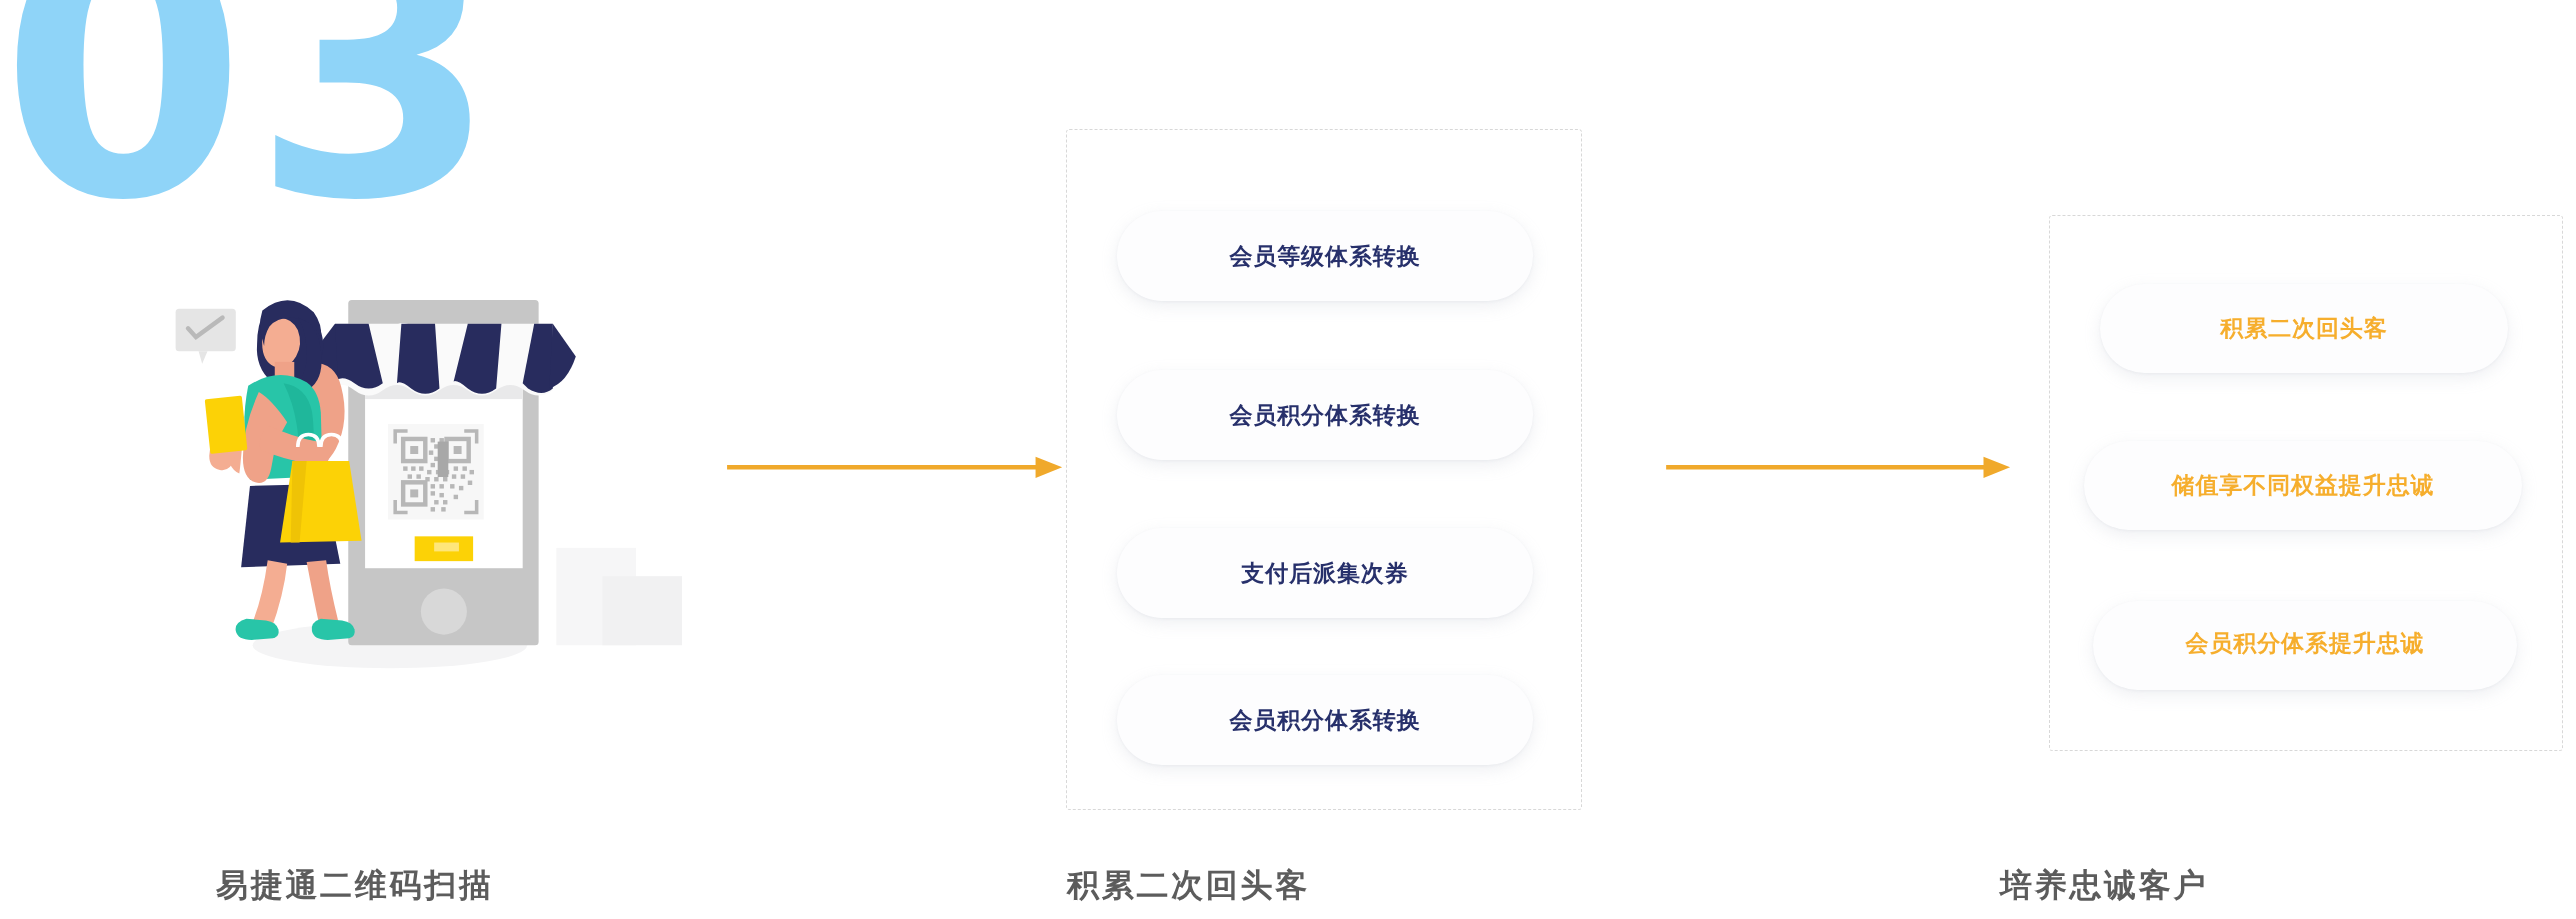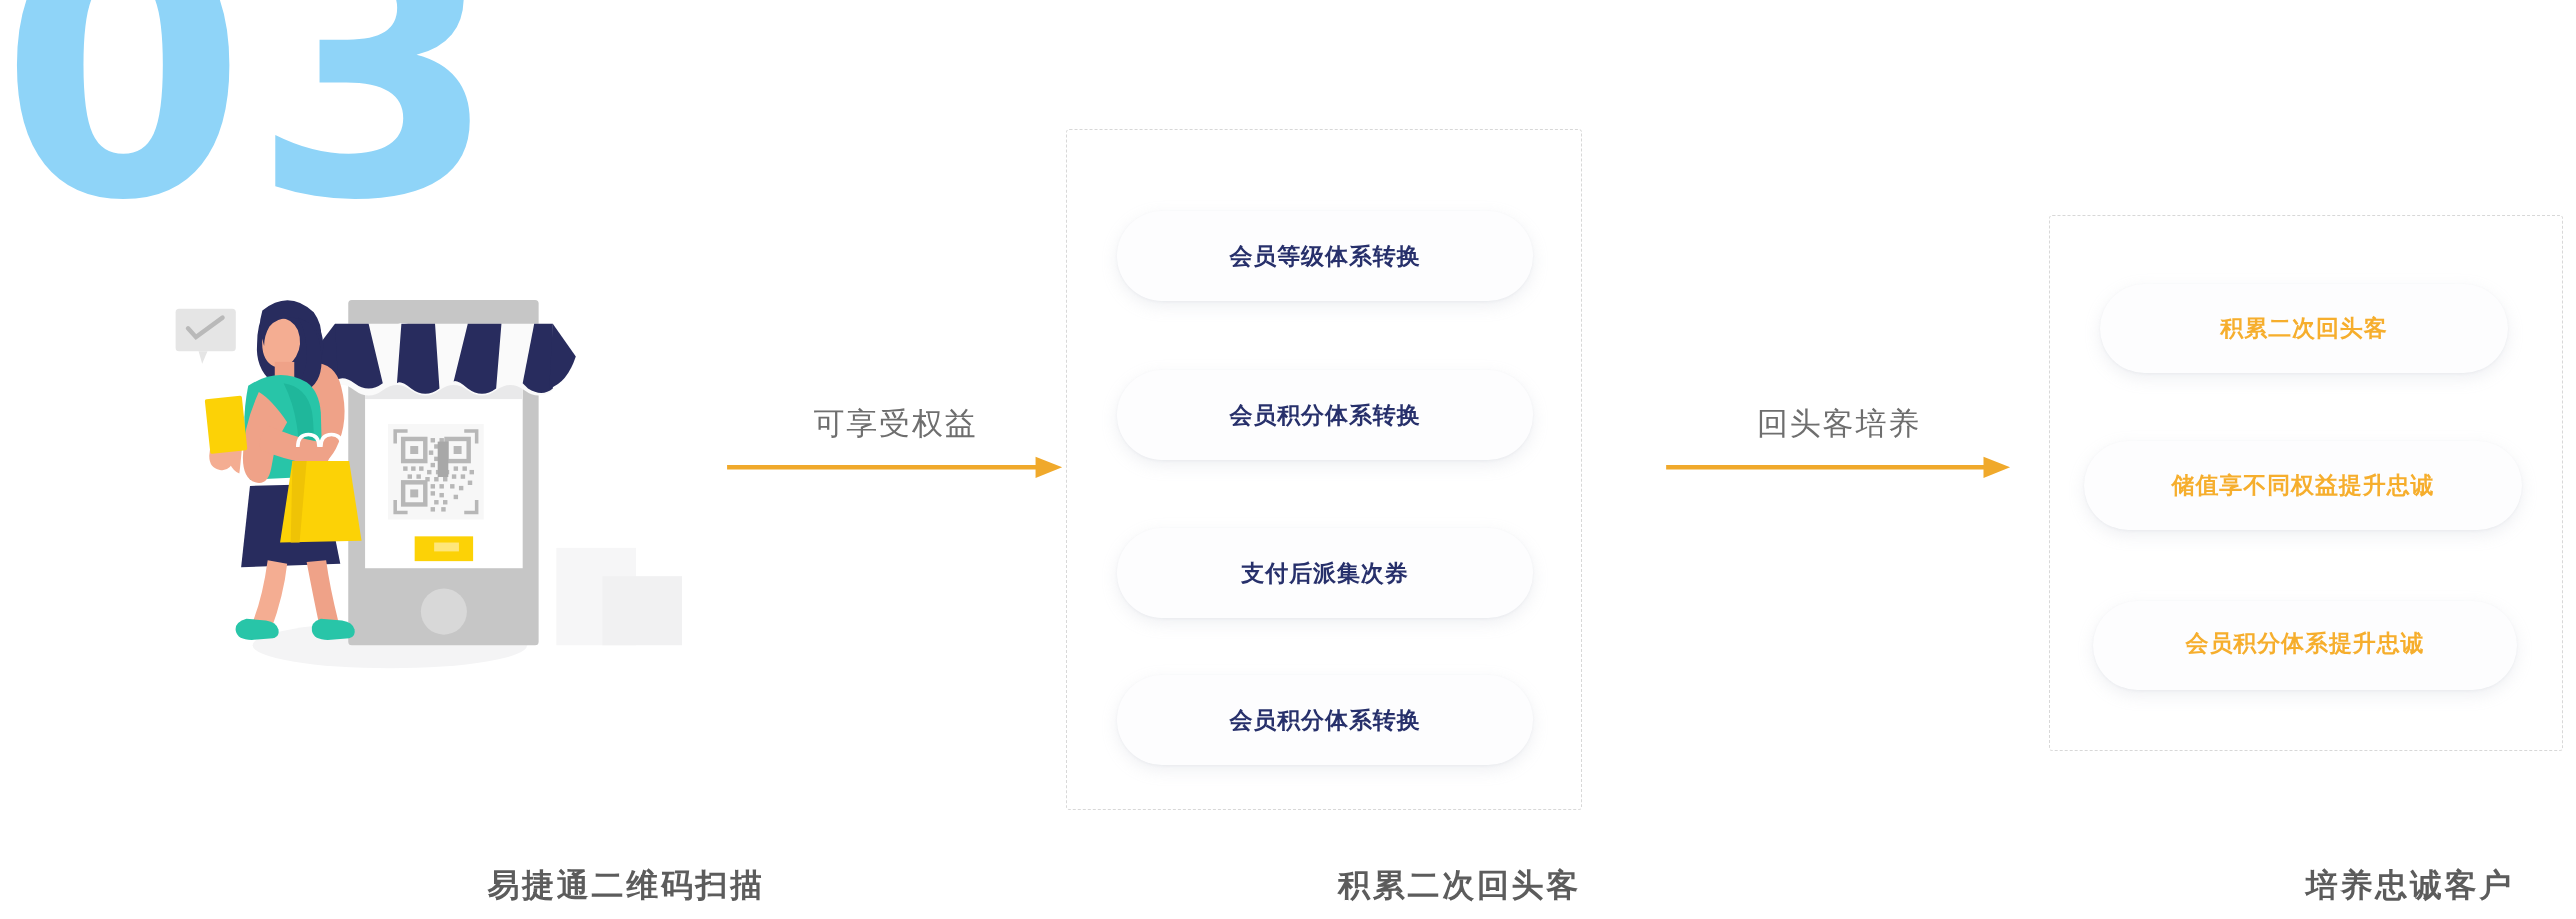--- a/index.html
+++ b/index.html
@@ -91,21 +91,21 @@
     letter-spacing: 0.9px;
     white-space: nowrap;
     line-height: 1;
   }
   .pill.navy .pill-label { color: #27306b; }
   .pill.amber .pill-label { color: #F6AE2D; }
 
   
   .caption {
     position: absolute;
-    text-align: right;
+    text-align: left;
     font-size: 32px;
     font-weight: 700;
     color: #5c5c5c;
     letter-spacing: 2.7px;
     white-space: nowrap;
   }
 </style>
 </head>
 <body>
 
@@ -255,21 +255,20 @@
 
       <g>
         <path d="M180 200 l64 0 l14 90 l-92 2 z" fill="#FCD206"></path>
         <path d="M180 200 l16 0 l-8 92 l-10 0 z" fill="#EFC306"></path>
       </g>
     </g>
   </svg>
 </div>
 
 <div class="arrow-group" style="left:727px; top:403px; width:337px; height:89px;">
-  <div class="arrow-label">可享受权益</div>
   <div class="arrow-line">
     <svg width="337" height="26.6" viewBox="0 0 380 30" xmlns="http://www.w3.org/2000/svg">
       <line x1="0" y1="15" x2="350" y2="15" stroke="#F0A92B" stroke-width="5"></line>
       <path d="M348 3 L378 15 L348 27 Z" fill="#F0A92B"></path>
     </svg>
   </div>
 </div>
 
 <div class="dashed-panel" style="left:1066px; top:129px; width:516px; height:681px;"></div>
 
@@ -280,21 +279,20 @@
   <span class="pill-label">会员积分体系转换</span>
 </div>
 <div class="pill navy" style="left:1117px; top:528px; width:416px; height:90px;">
   <span class="pill-label">支付后派集次券</span>
 </div>
 <div class="pill navy" style="left:1117px; top:675px; width:416px; height:90px;">
   <span class="pill-label">会员积分体系转换</span>
 </div>
 
 <div class="arrow-group" style="left:1666px; top:403px; width:346px; height:89px;">
-  <div class="arrow-label">回头客培养</div>
   <div class="arrow-line">
     <svg width="346" height="26.6" viewBox="0 0 390 30" xmlns="http://www.w3.org/2000/svg">
       <line x1="0" y1="15" x2="360" y2="15" stroke="#F0A92B" stroke-width="5"></line>
       <path d="M358 3 L388 15 L358 27 Z" fill="#F0A92B"></path>
     </svg>
   </div>
 </div>
 
 <div class="dashed-panel" style="left:2049px; top:215px; width:514px; height:536px;"></div>
 

